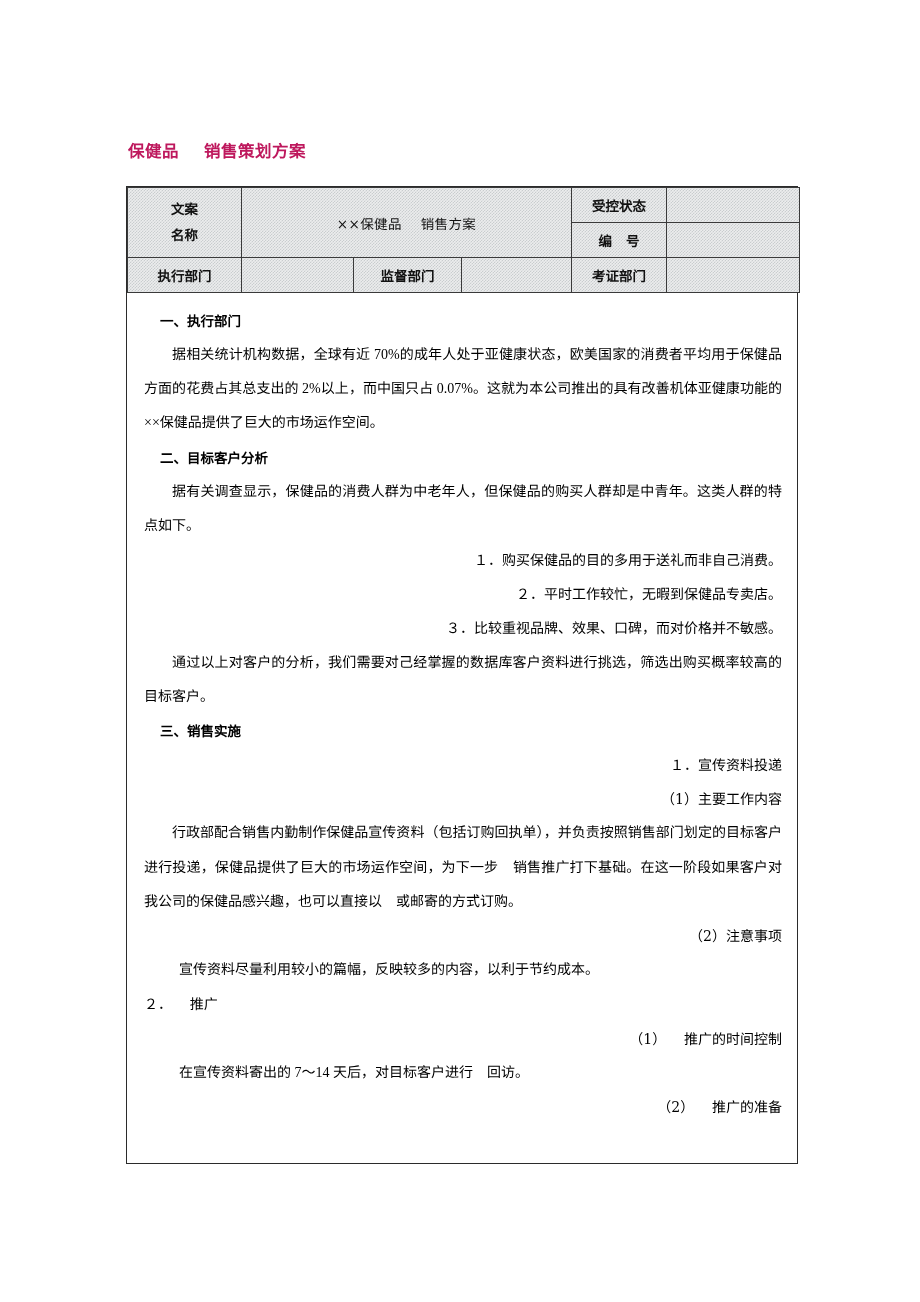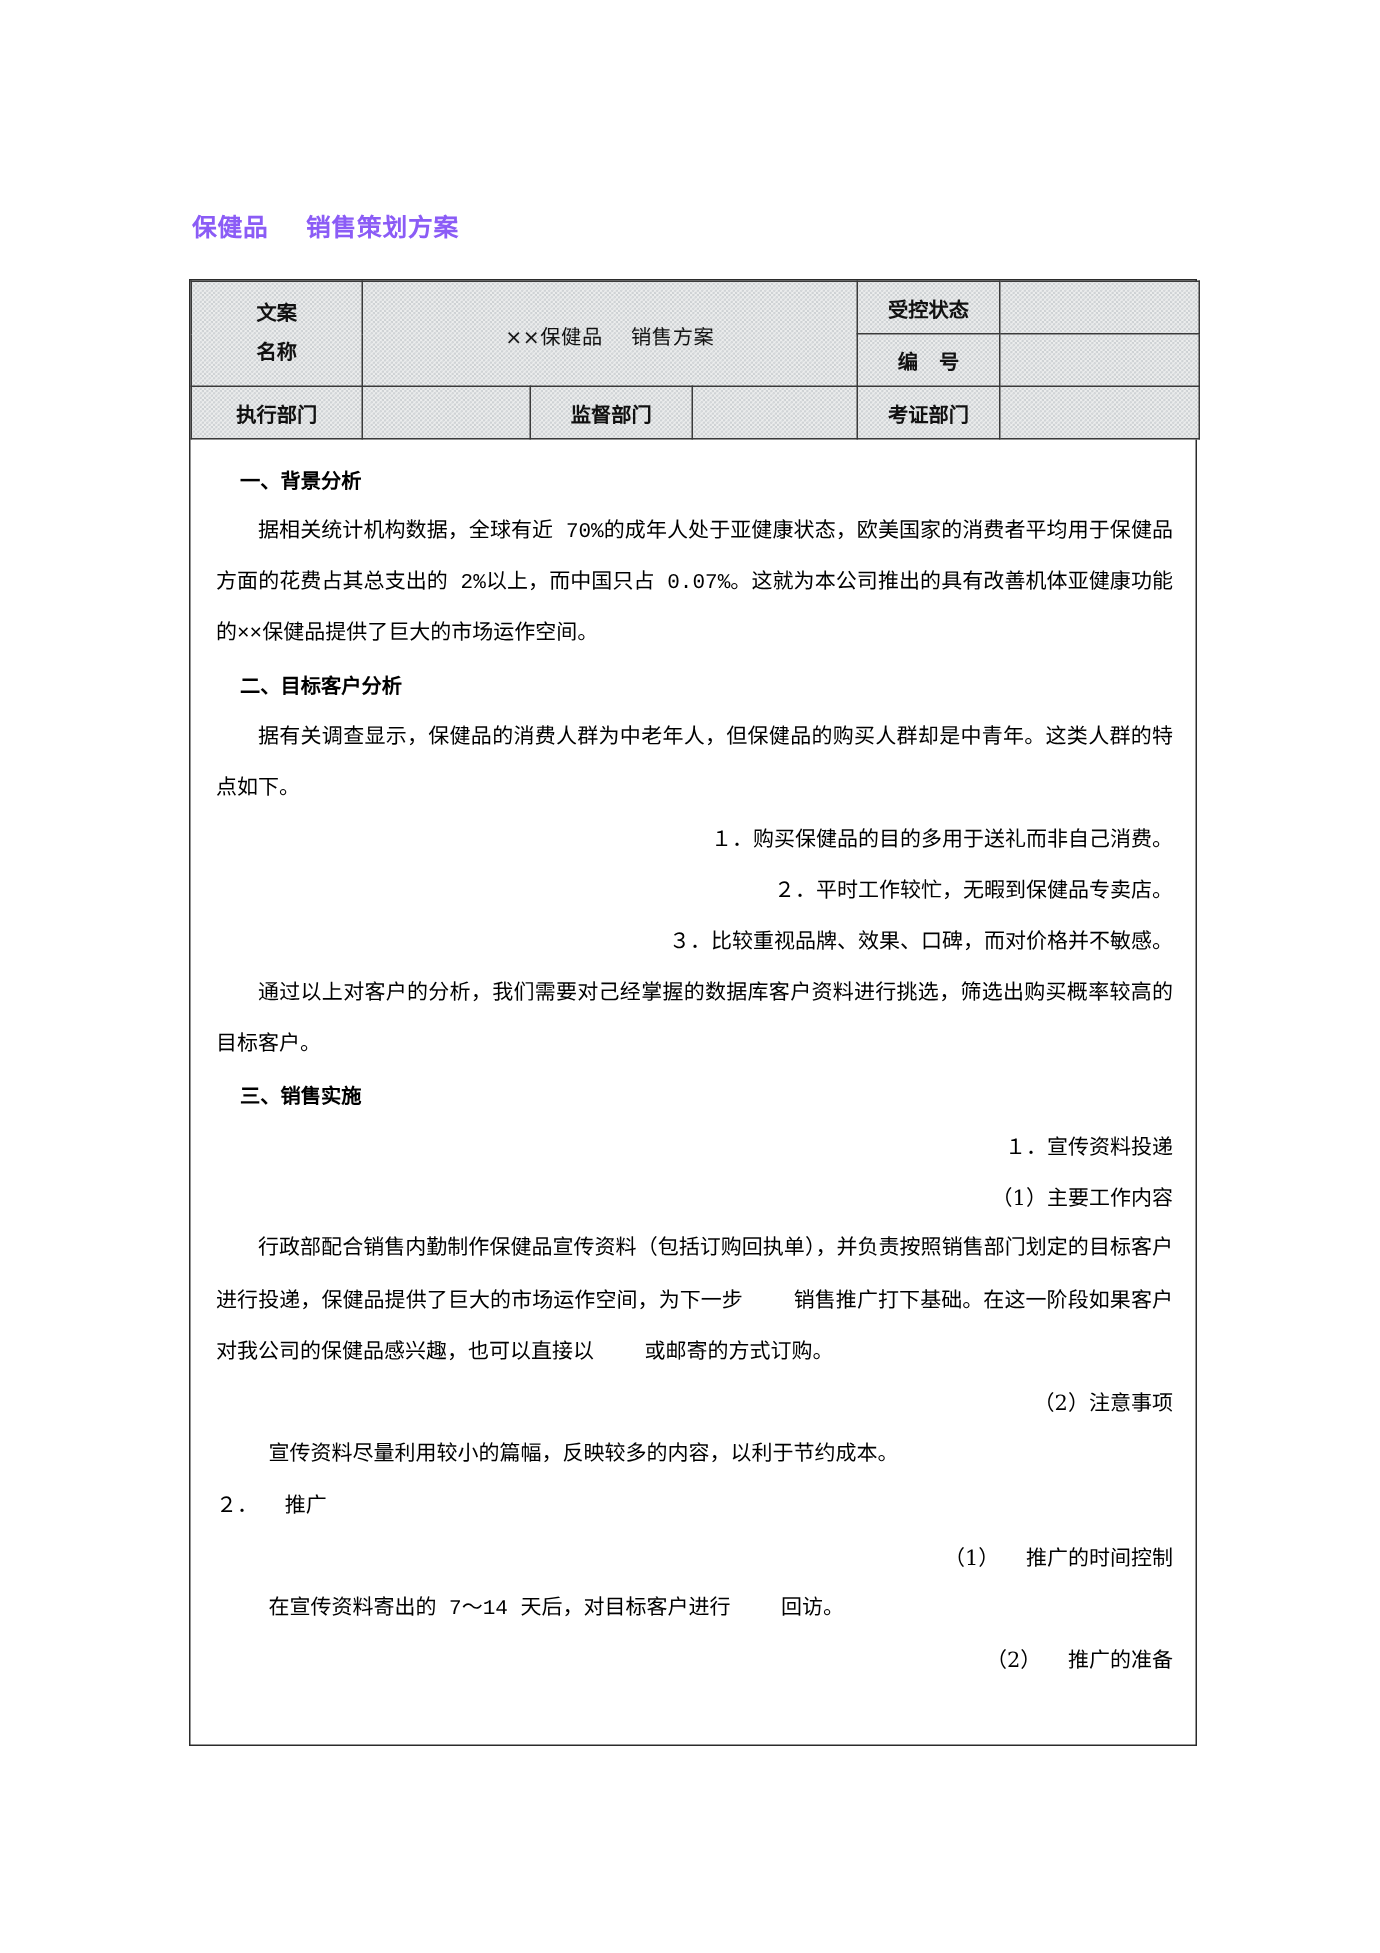--- a/index.html
+++ b/index.html
@@ -28,21 +28,21 @@
   
   .doc-title {
     position: absolute;
     left: 128px;
     top: 138px;
     font-family: "DejaVu Sans", "Liberation Sans", sans-serif;
     font-weight: bold;
     font-size: 16.5px;
     letter-spacing: 0.5px;
     white-space: pre;
-    color: #8b5cf6;
+    color: #be185d;
   }
 
   
   .doc-frame {
     position: absolute;
     left: 126px;
     top: 186px;
     width: 672px;
     height: 978px;
     border: 1.5px solid #2b2b2b;
@@ -107,21 +107,21 @@
     font-size: 13.5px;
     margin: 0 0 0 0;
     padding: 0 0 0 16px;
     height: 34px;
     line-height: 34px;
     white-space: pre;
   }
 
   
   .para {
-    font-family: Liberation Mono, monospace;
+    font-family: Liberation Serif, serif;
     font-size: 14px;
     line-height: 34.2px;
     text-align: justify;
     text-justify: inter-character;
     text-indent: 28px;
     margin: 0;
     white-space: pre-wrap;
     word-break: break-all;
   }
   .para.noindent {
@@ -174,21 +174,21 @@
           <td>监督部门</td>
           <td class="plain"></td>
           <td>考证部门</td>
           <td class="plain"></td>
         </tr>
       </tbody>
     </table>
 
     <div class="body-area">
 
-      <div class="sec-head">一、背景分析</div>
+      <div class="sec-head">一、执行部门</div>
       <p class="para">据相关统计机构数据，全球有近 70%的成年人处于亚健康状态，欧美国家的消费者平均用于保健品方面的花费占其总支出的 2%以上，而中国只占 0.07%。这就为本公司推出的具有改善机体亚健康功能的××保健品提供了巨大的市场运作空间。</p>
 
       <div class="sec-head">二、目标客户分析</div>
       <p class="para">据有关调查显示，保健品的消费人群为中老年人，但保健品的购买人群却是中青年。这类人群的特点如下。</p>
 
       <div class="line ind1">１．购买保健品的目的多用于送礼而非自己消费。</div>
       <div class="line ind1">２．平时工作较忙，无暇到保健品专卖店。</div>
       <div class="line ind1">３．比较重视品牌、效果、口碑，而对价格并不敏感。</div>
 
       <p class="para">通过以上对客户的分析，我们需要对己经掌握的数据库客户资料进行挑选，筛选出购买概率较高的目标客户。</p>

